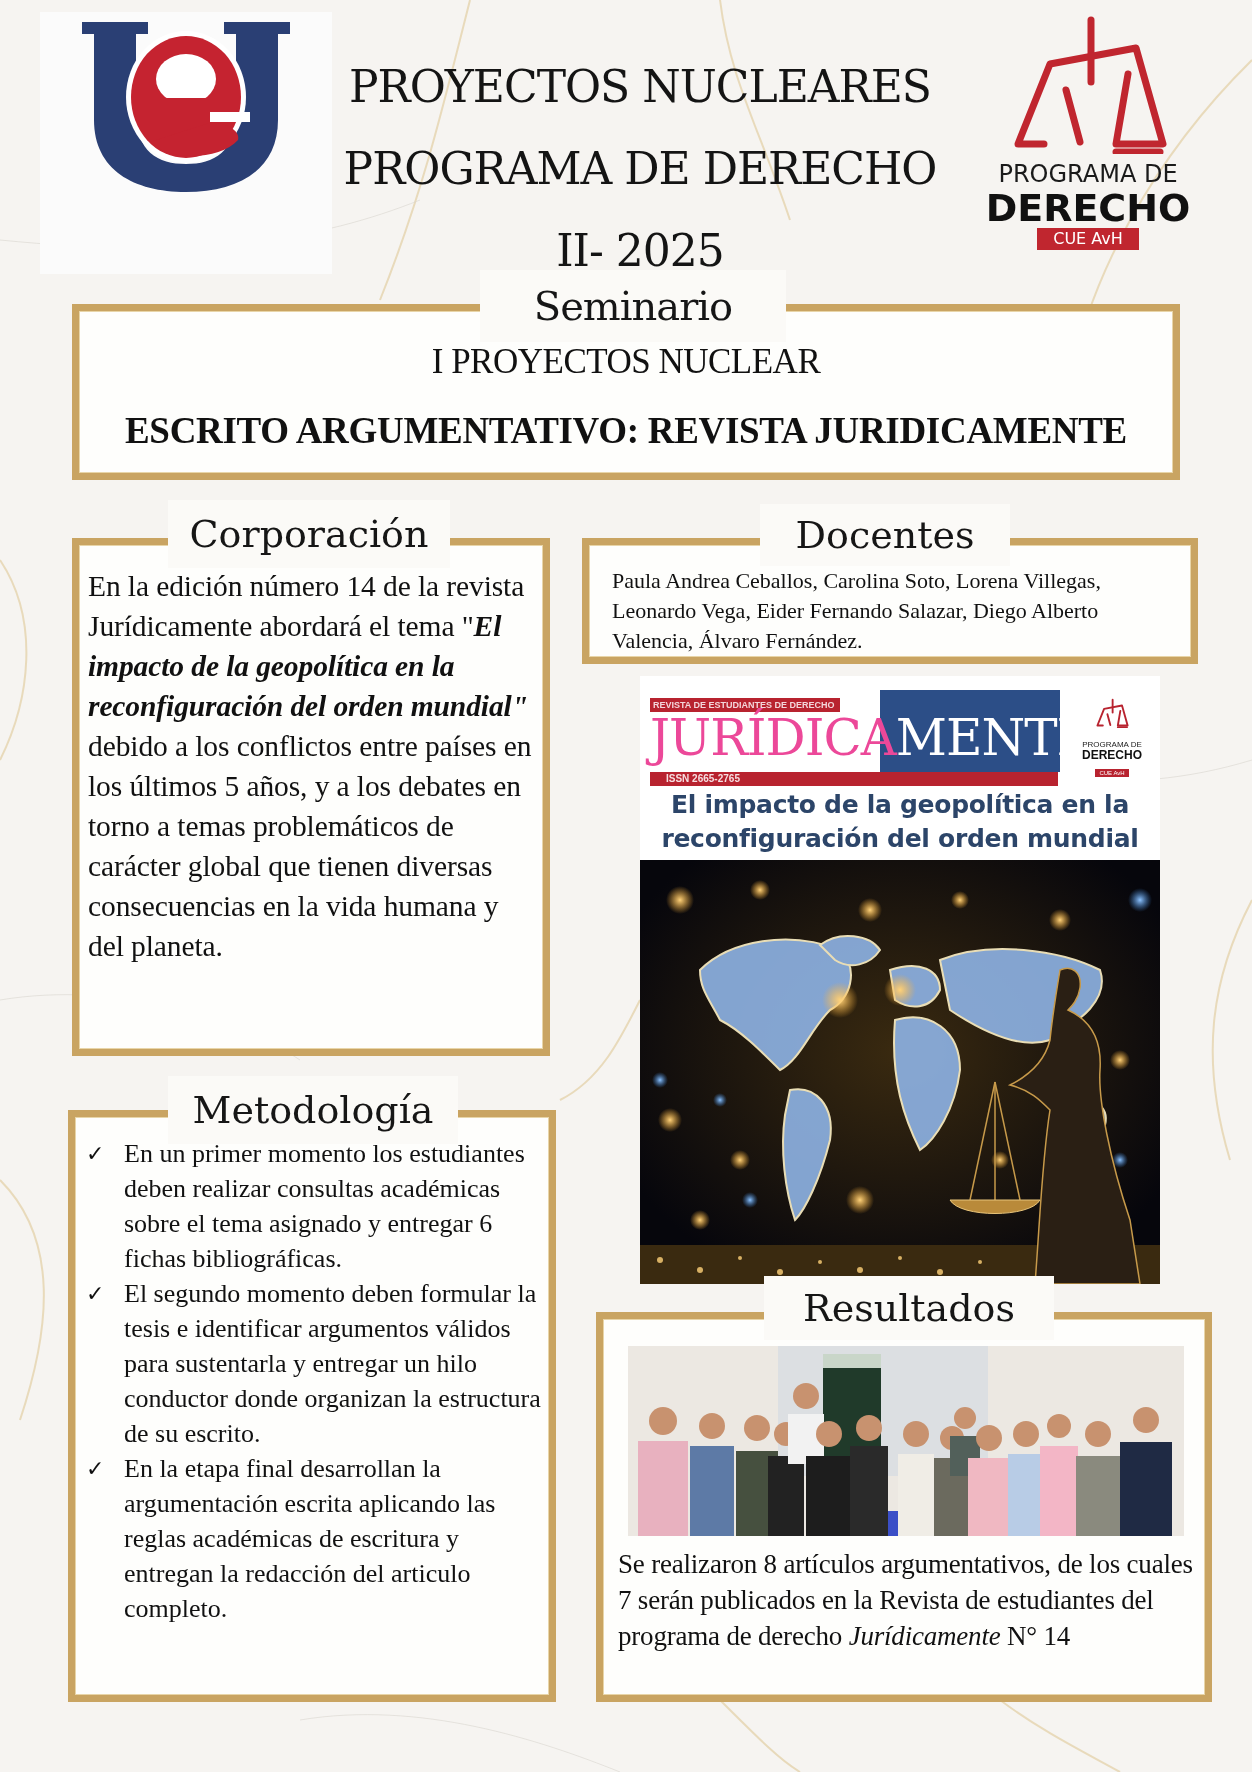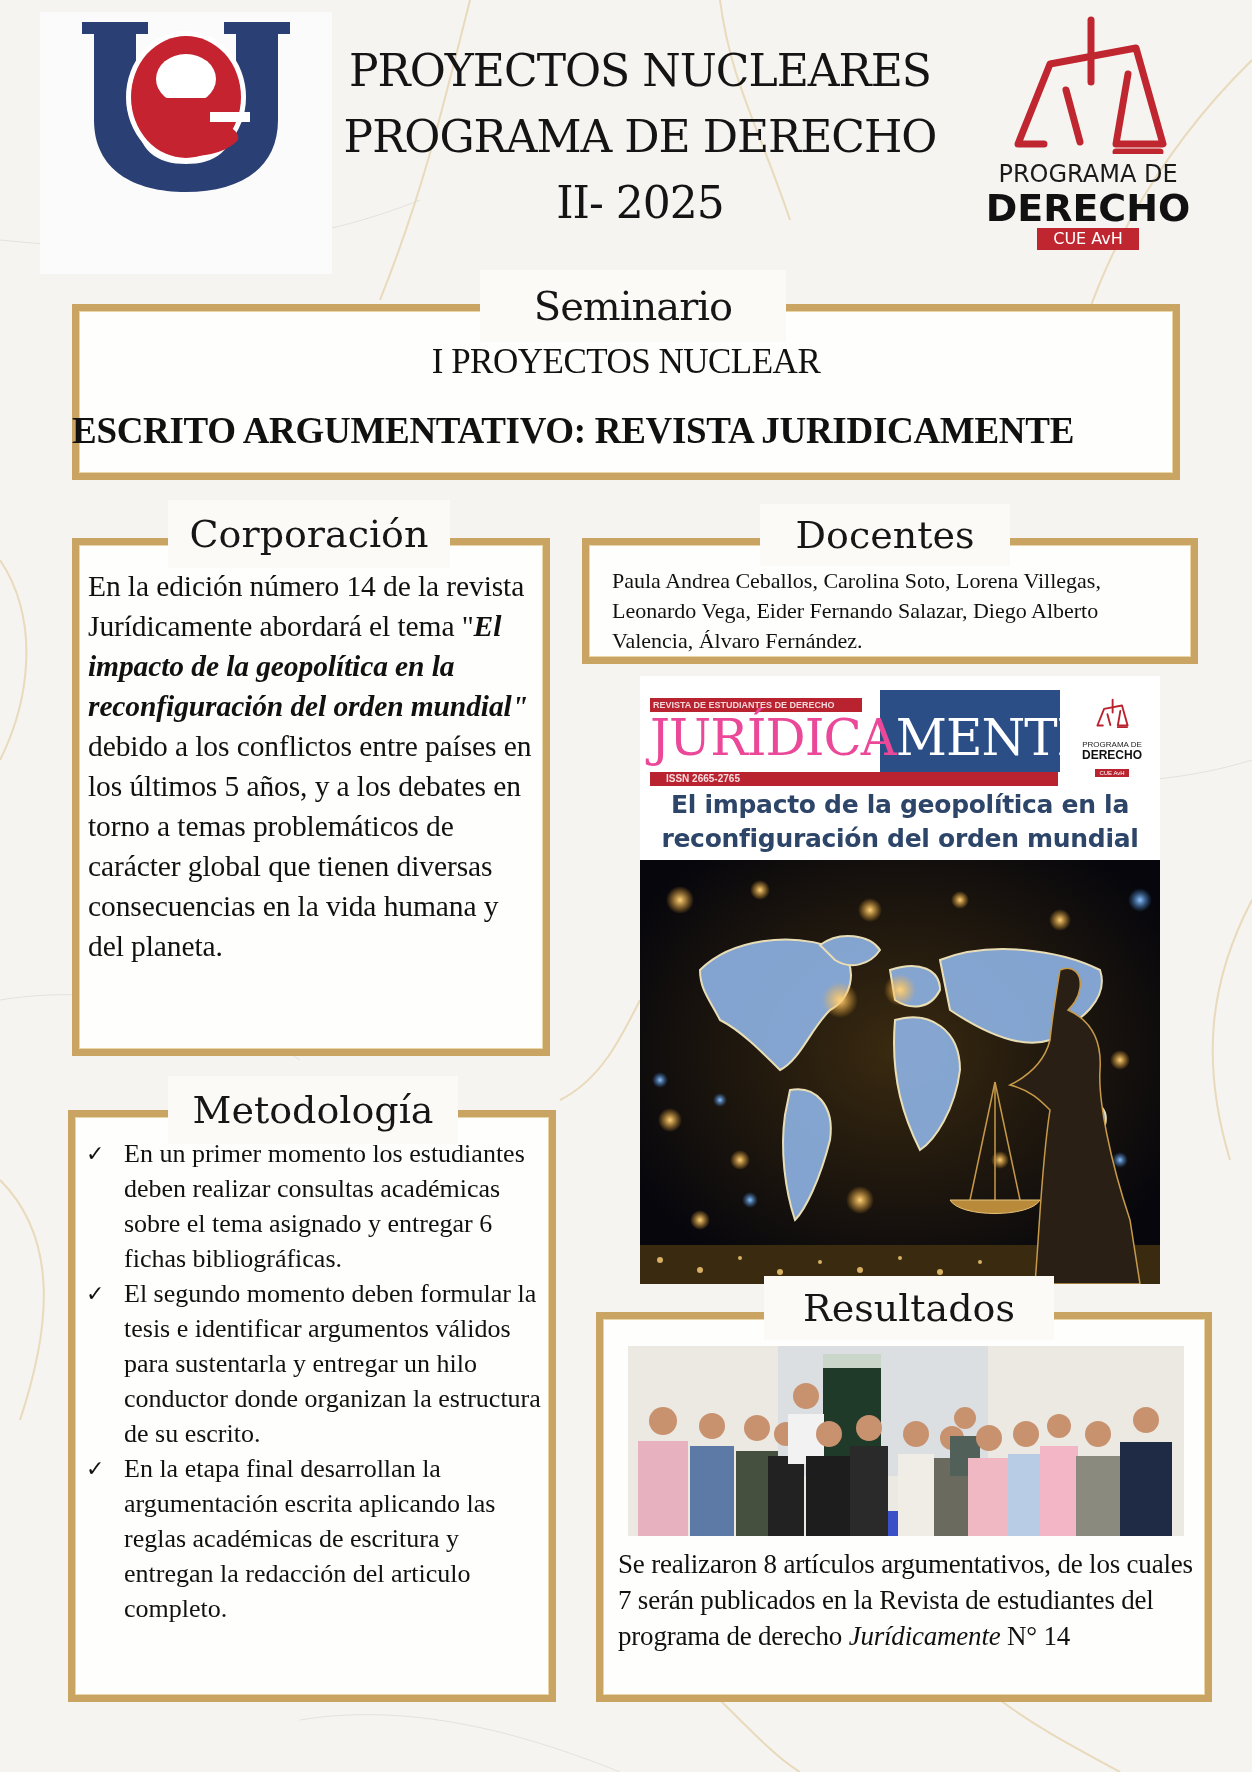--- a/index.html
+++ b/index.html
@@ -24,21 +24,21 @@
   .logo-right { left: 968px; top: 14px; width: 240px; height: 250px; }
 
   .main-title {
     left: 330px; top: 38px; width: 620px;
     text-align: center;
     font-family: "DejaVu Serif", serif;
     font-size: 44px; line-height: 66px;
     letter-spacing: -1px;
     color: #141414;
   }
-  .main-title span { display: block; }
+  .main-title span { display: block; margin-top: 16px; }
 
   
   .frame {
     position: absolute; z-index: 1;
     border: 7px solid #c9a462;
     background: #fefefc;
     box-shadow: inset 0 0 0 1px #e8d5a8;
   }
   .frame-title {
     position: absolute; z-index: 2;
@@ -50,21 +50,21 @@
   }
 
   
   .seminario-frame { left: 72px; top: 304px; width: 1108px; height: 176px; }
   .seminario-title { left: 480px; top: 270px; width: 306px; font-size: 40px; line-height: 72px; letter-spacing: -1px; }
   .seminario-sub {
     left: 72px; top: 340px; width: 1108px; text-align: center;
     font-size: 35px; line-height: 44px; letter-spacing: -0.5px;
   }
   .seminario-main {
-    left: 72px; top: 406px; width: 1108px; text-align: left;
+    left: 72px; top: 406px; width: 1108px; text-align: center;
     font-size: 37px; font-weight: bold; line-height: 50px; letter-spacing: -0.3px;
   }
 
   
   .desc-frame { left: 72px; top: 538px; width: 478px; height: 518px; }
   .desc-title { left: 168px; top: 500px; width: 282px; font-size: 38px; line-height: 68px; }
   .desc-text {
     left: 88px; top: 566px; width: 450px;
     font-size: 29.5px; line-height: 40px; letter-spacing: -0.1px;
   }
@@ -78,21 +78,21 @@
     font-size: 22px; line-height: 30px;
   }
 
   
   .cover {
     left: 640px; top: 676px; width: 520px; height: 608px;
     background: #ffffff;
   }
   .cover-inner { position: relative; width: 100%; height: 100%; }
   .cover .red-bar-top {
-    position: absolute; left: 10px; top: 22px; width: 212px; height: 14px;
+    position: absolute; left: 10px; top: 22px; width: 190px; height: 14px;
     background: #b8232f;
     color: #f3d6da; font-family: "Liberation Sans", sans-serif; font-weight: bold;
     font-size: 9px; line-height: 14px; padding-left: 3px; white-space: nowrap;
   }
   .cover .blue-block {
     position: absolute; left: 240px; top: 14px; width: 180px; height: 82px;
     background: #2c4e87;
   }
   .cover .mast {
     position: absolute; left: 10px; top: 30px; width: 420px;

